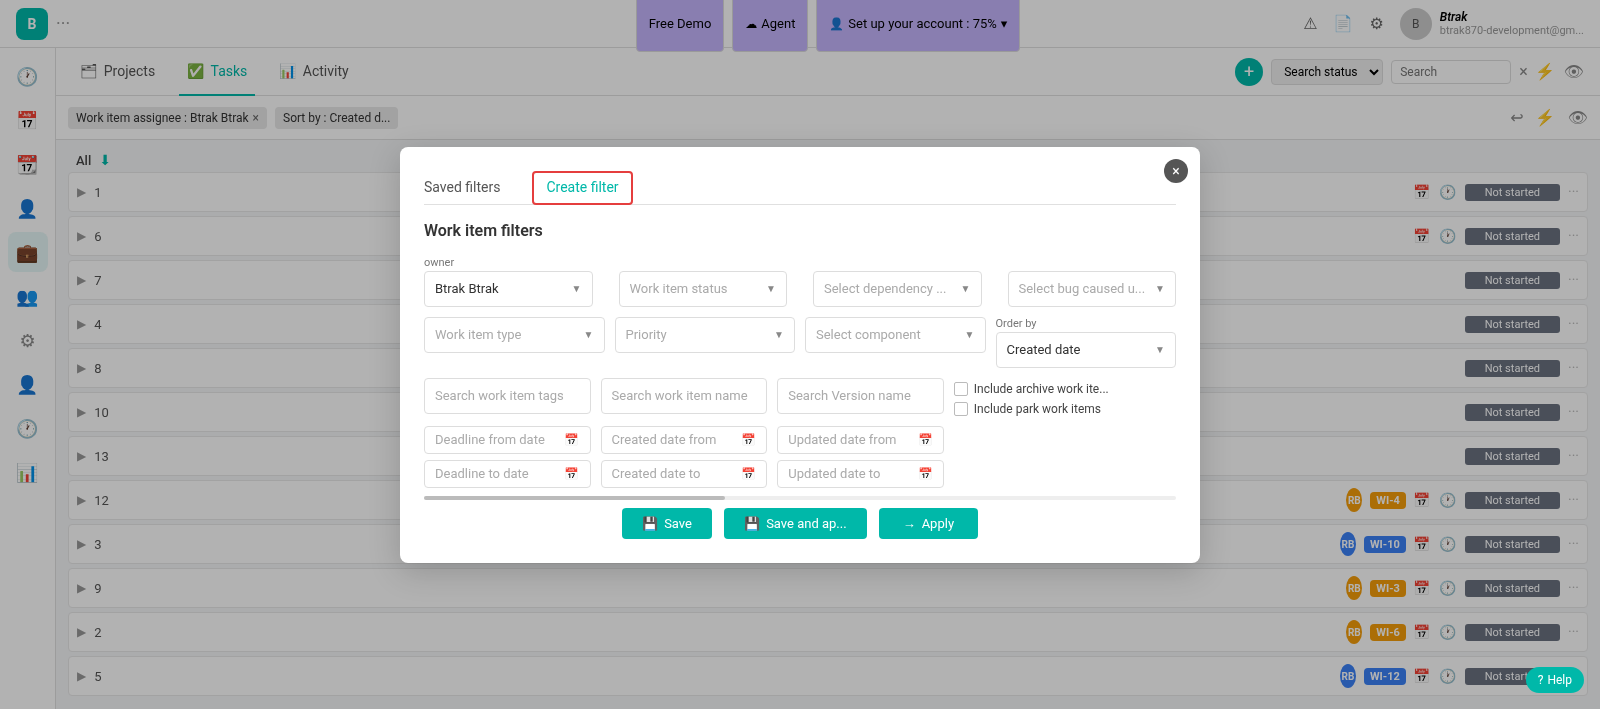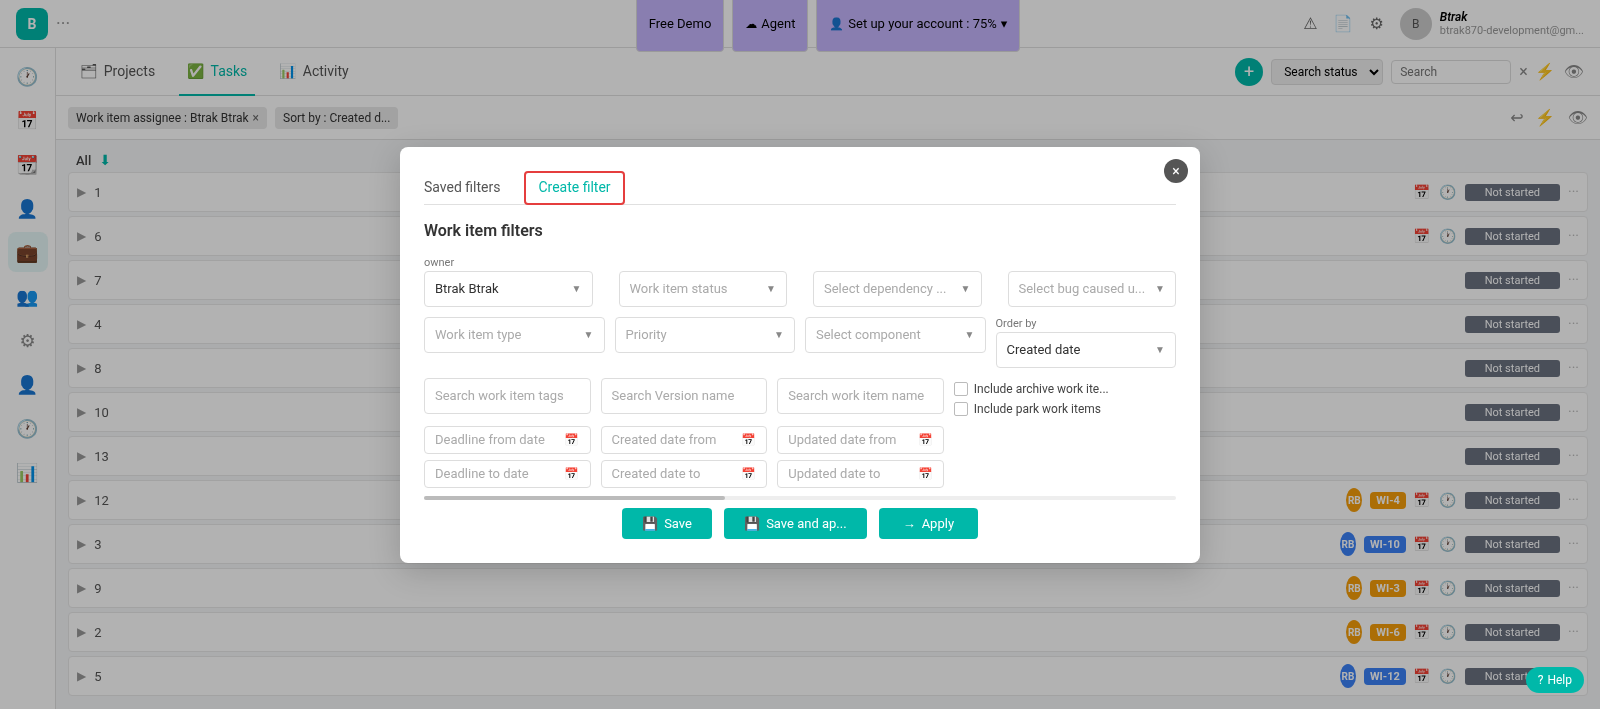--- a/index.html
+++ b/index.html
@@ -211,21 +211,21 @@
       width: 24px; height: 24px;
       border-radius: 50%;
       background: #555;
       color: white;
       display: flex; align-items: center; justify-content: center;
       cursor: pointer;
       font-size: 14px;
     }
     .modal-tabs {
       display: flex;
-      gap: 24px;
+      gap: 32px;
       margin-bottom: 16px;
       border-bottom: 1px solid #e0e0e0;
     }
     .modal-tab {
       padding: 8px 0;
       font-size: 14px;
       cursor: pointer;
       color: #555;
       border-bottom: 2px solid transparent;
       margin-bottom: -1px;
@@ -673,24 +673,24 @@
           <span class="arrow">▼</span>
         </div>
       </div>
     </div>
 
     <div style="display:grid;grid-template-columns:3fr 3fr 3fr 4fr;gap:10px;margin-bottom:10px;">
       <div class="filter-input">
         <span style="color:#aaa;">Search work item tags</span>
       </div>
       <div class="filter-input">
+        <span style="color:#aaa;">Search work item name</span>
+      </div>
+      <div class="filter-input">
         <span style="color:#aaa;">Search Version name</span>
-      </div>
-      <div class="filter-input">
-        <span style="color:#aaa;">Search work item name</span>
       </div>
       <div class="checkbox-group">
         <div class="checkbox-item">
           <div class="checkbox-box"></div>
           <span>Include archive work ite...</span>
         </div>
         <div class="checkbox-item">
           <div class="checkbox-box"></div>
           <span>Include park work items</span>
         </div>

